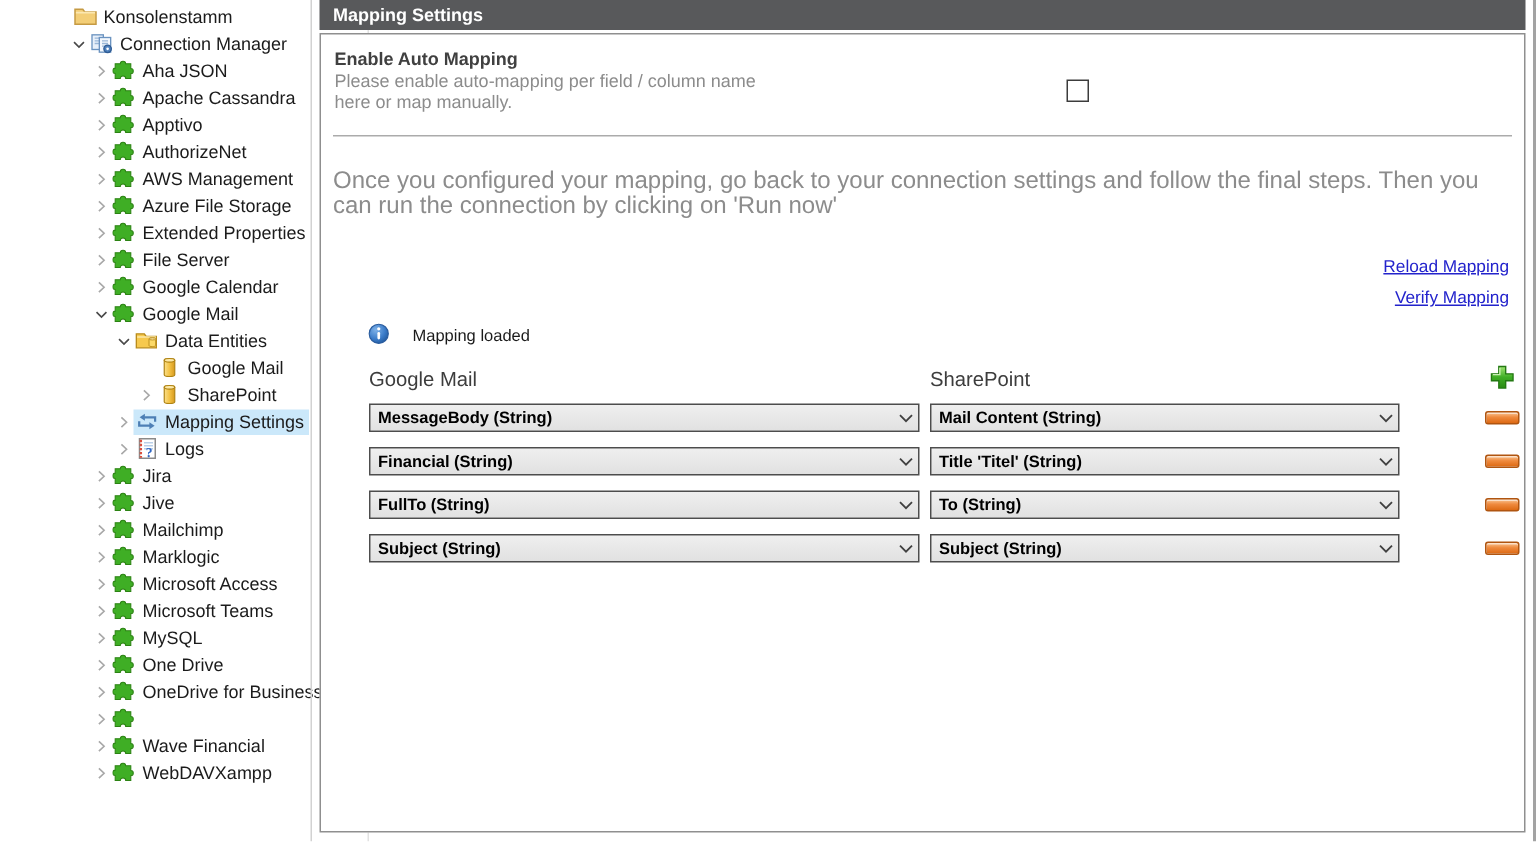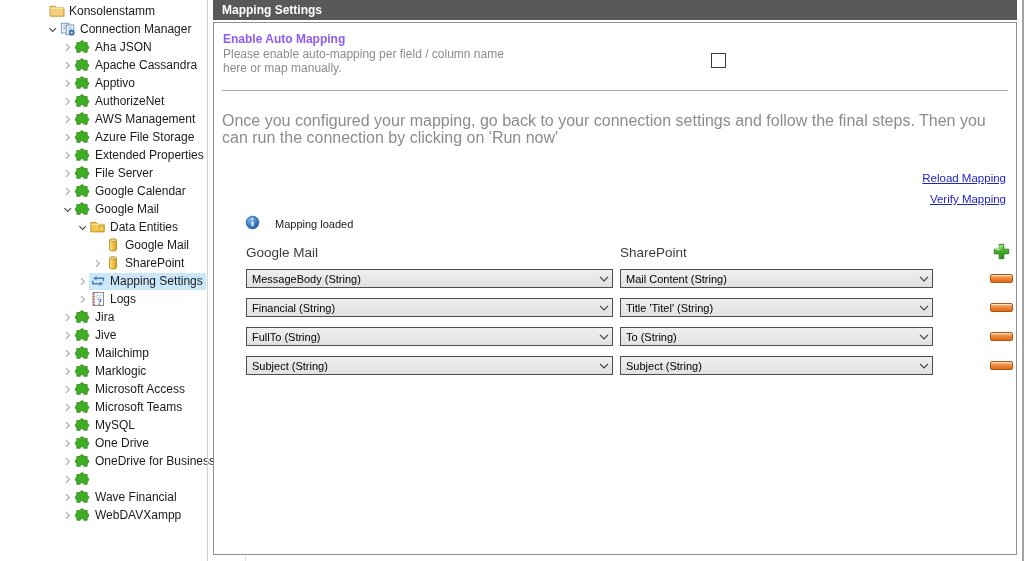--- a/index.html
+++ b/index.html
@@ -34,21 +34,21 @@
   .main{position:absolute;left:213px;top:0;width:804px;height:561px;}
   .panel-header{
     height:20px;line-height:20px;background:#58595b;color:#fff;
     font-size:12px;font-weight:bold;padding-left:9px;
   }
   .panel-body{
     position:absolute;left:0;top:22px;width:804px;height:533px;
     border:1px solid #8f8f8f;background:#fff;box-sizing:border-box;overflow:hidden;
   }
   .abs{position:absolute;}
-  .section-title{left:9px;top:9px;font-size:12px;font-weight:bold;color:#8b5cf6;}
+  .section-title{left:9px;top:9px;font-size:12px;font-weight:bold;color:#404040;}
   .section-desc{left:9px;top:24px;width:292px;font-size:12px;line-height:14px;color:#8c8c8c;}
   .checkbox{
     left:497px;top:30px;width:13px;height:13px;background:#fff;
     border:1px solid #3c3c3c;box-sizing:content-box;cursor:default;
   }
   .divider{left:8px;top:67px;width:786px;height:1px;background:#ababab;}
   .instructions{left:8px;top:89px;width:788px;font-size:16px;line-height:17px;color:#8c8c8c;}
   .maplink{
     position:absolute;right:10px;font-size:11.5px;color:#2323cc;
     text-decoration:underline;cursor:pointer;
@@ -64,21 +64,21 @@
   .add-btn{left:779px;top:220px;width:17px;height:17px;cursor:pointer;}
   .add-btn svg{width:17px;height:17px;display:block;}
   .mrow{position:absolute;left:0;width:804px;height:19px;}
   .combo{
     position:absolute;height:19px;box-sizing:border-box;
     border:1px solid #4d4d4d;background:linear-gradient(#efefef,#e1e1e1);
     display:flex;align-items:center;cursor:default;
   }
   .combo-src{left:32px;width:367px;}
   .combo-tgt{left:406px;width:313px;}
-  .combo-text{flex:1;font-size:11px;color:#000;padding-left:5px;white-space:nowrap;overflow:hidden;}
+  .combo-text{flex:1;font-size:11px;color:#000;padding-left:5px;white-space:nowrap;overflow:hidden;font-weight:bold;}
   .combo-chev{flex:0 0 16px;display:flex;justify-content:center;}
   .combo-chev svg{width:10px;height:6px;display:block;}
   .minus-btn{
     position:absolute;left:776px;top:5px;width:23px;height:9px;border-radius:2px;
     border:1px solid #b05510;
     background:linear-gradient(180deg,#f9c492 0%,#ef8a3e 45%,#dd6a14 100%);
     box-shadow:inset 0 1px 0 rgba(255,255,255,.55);cursor:pointer;box-sizing:border-box;
   }
 </style>
 </head>

